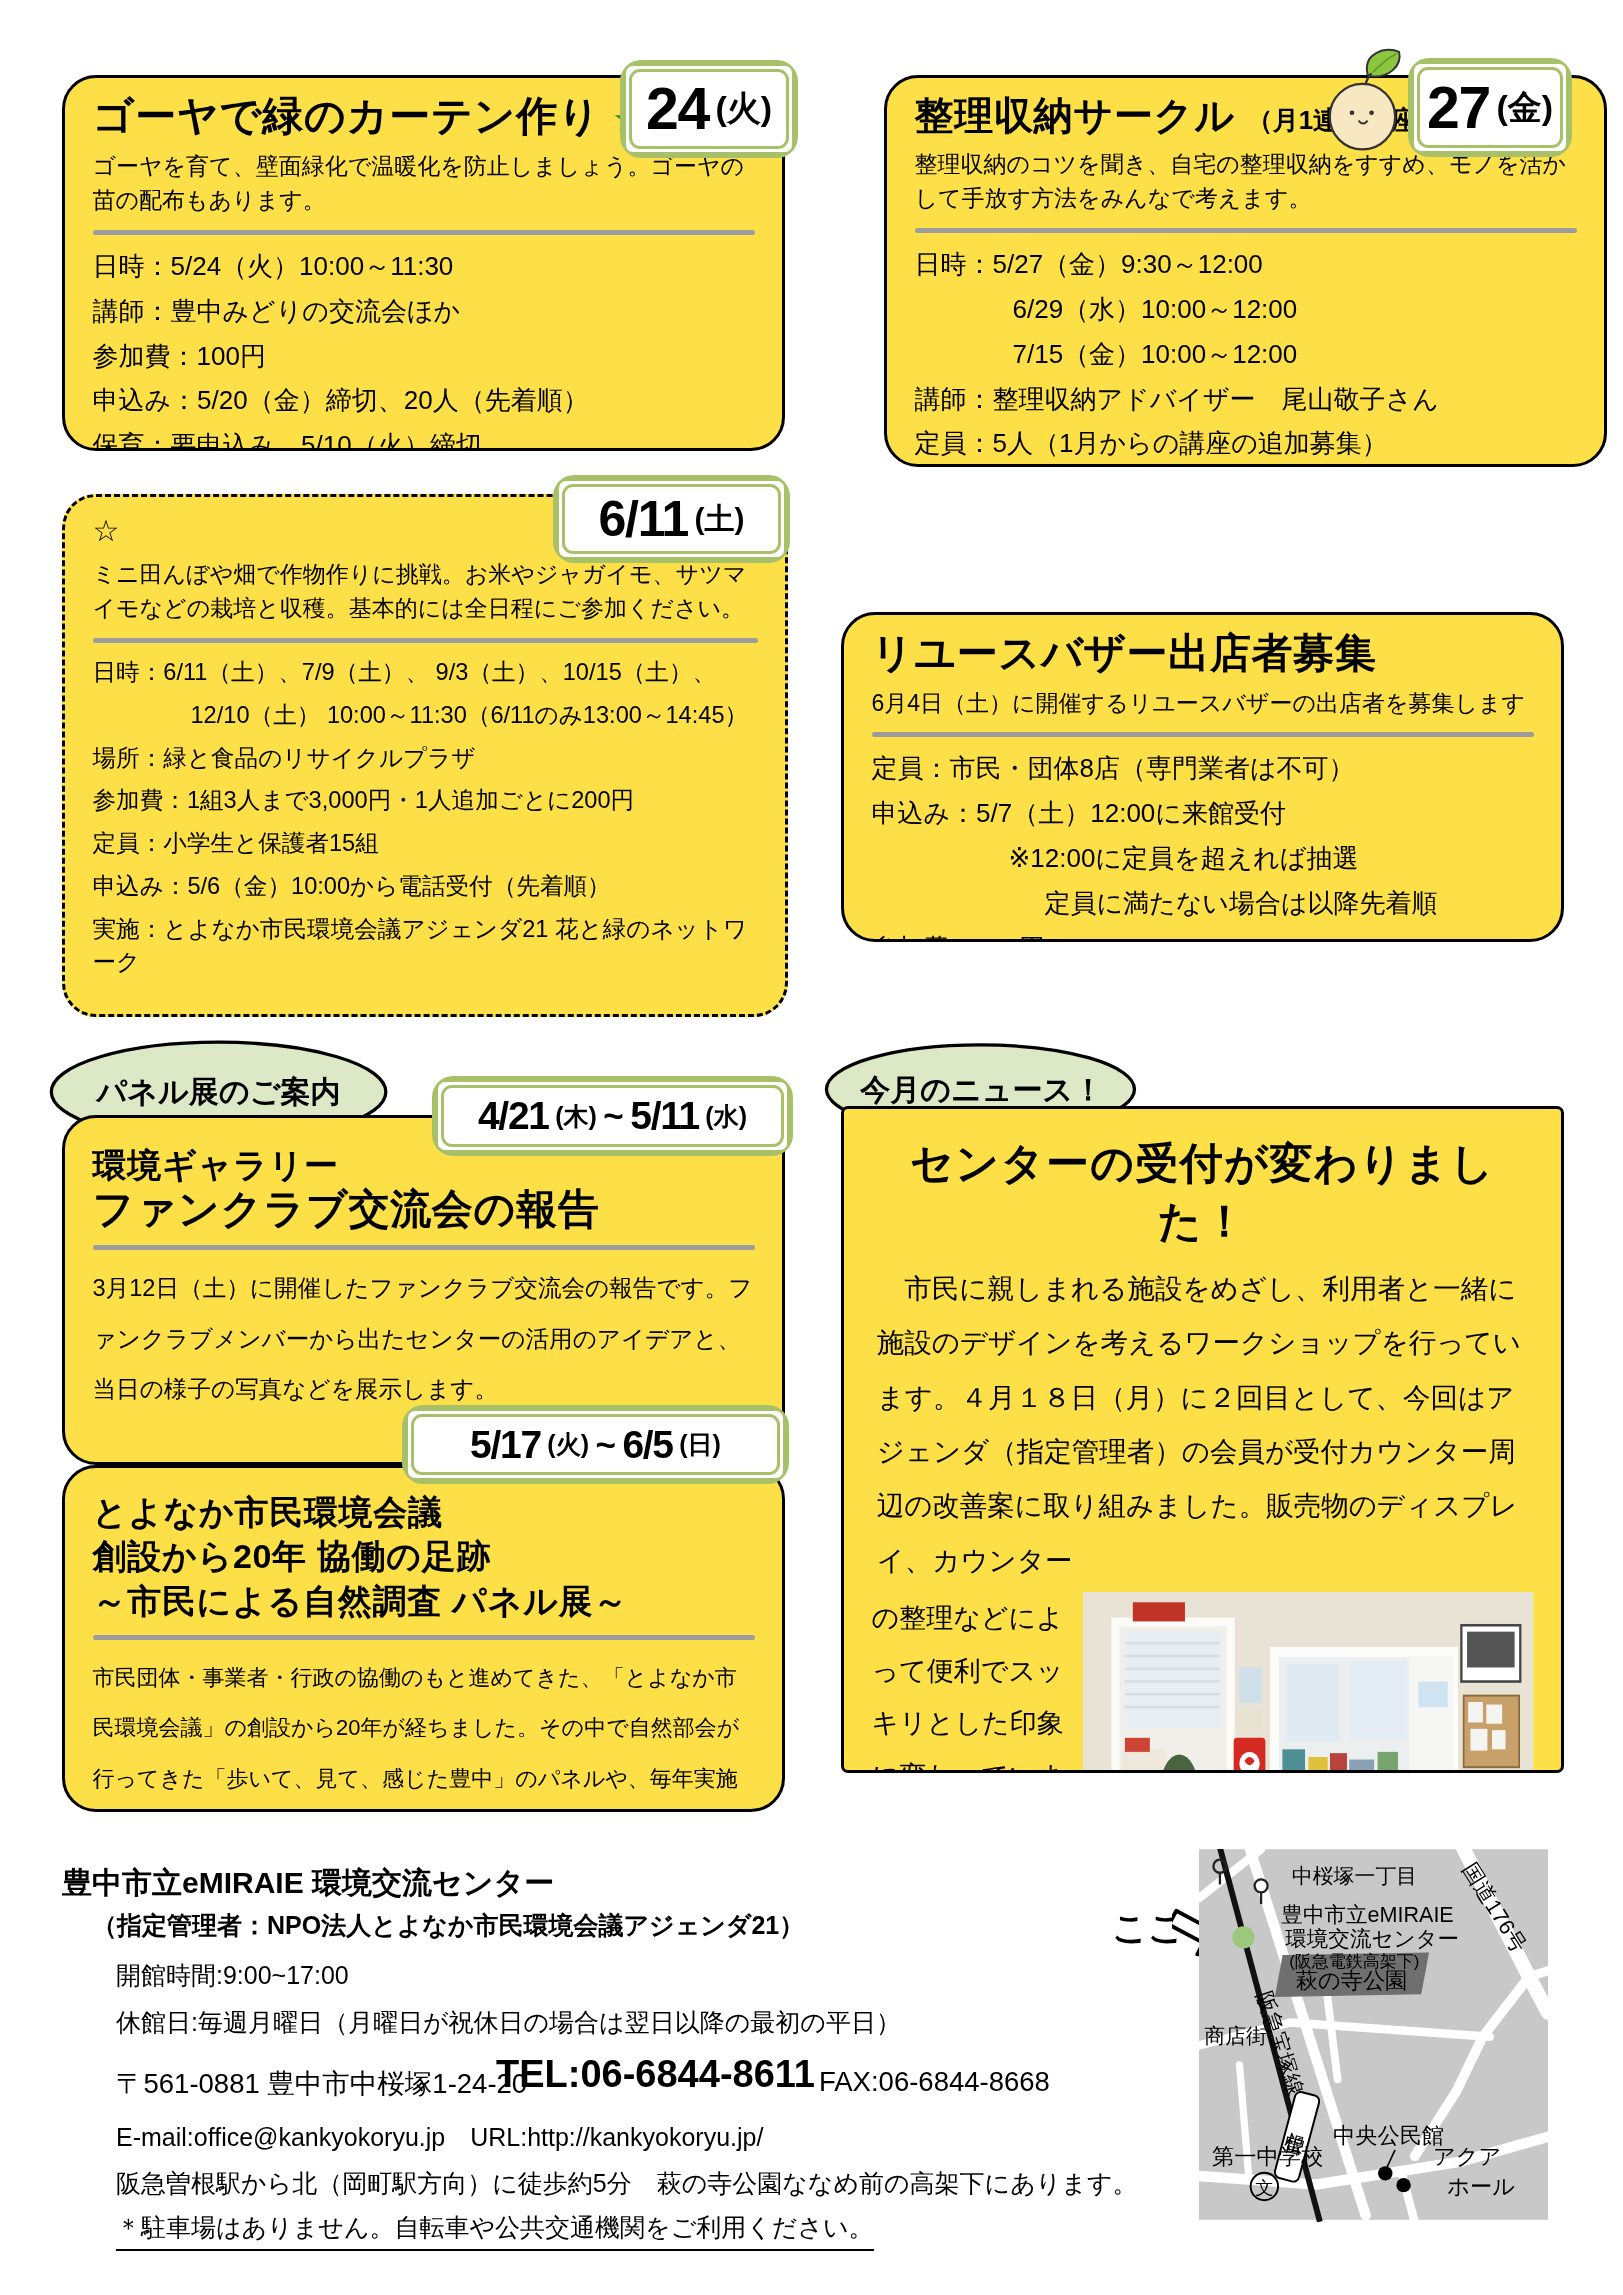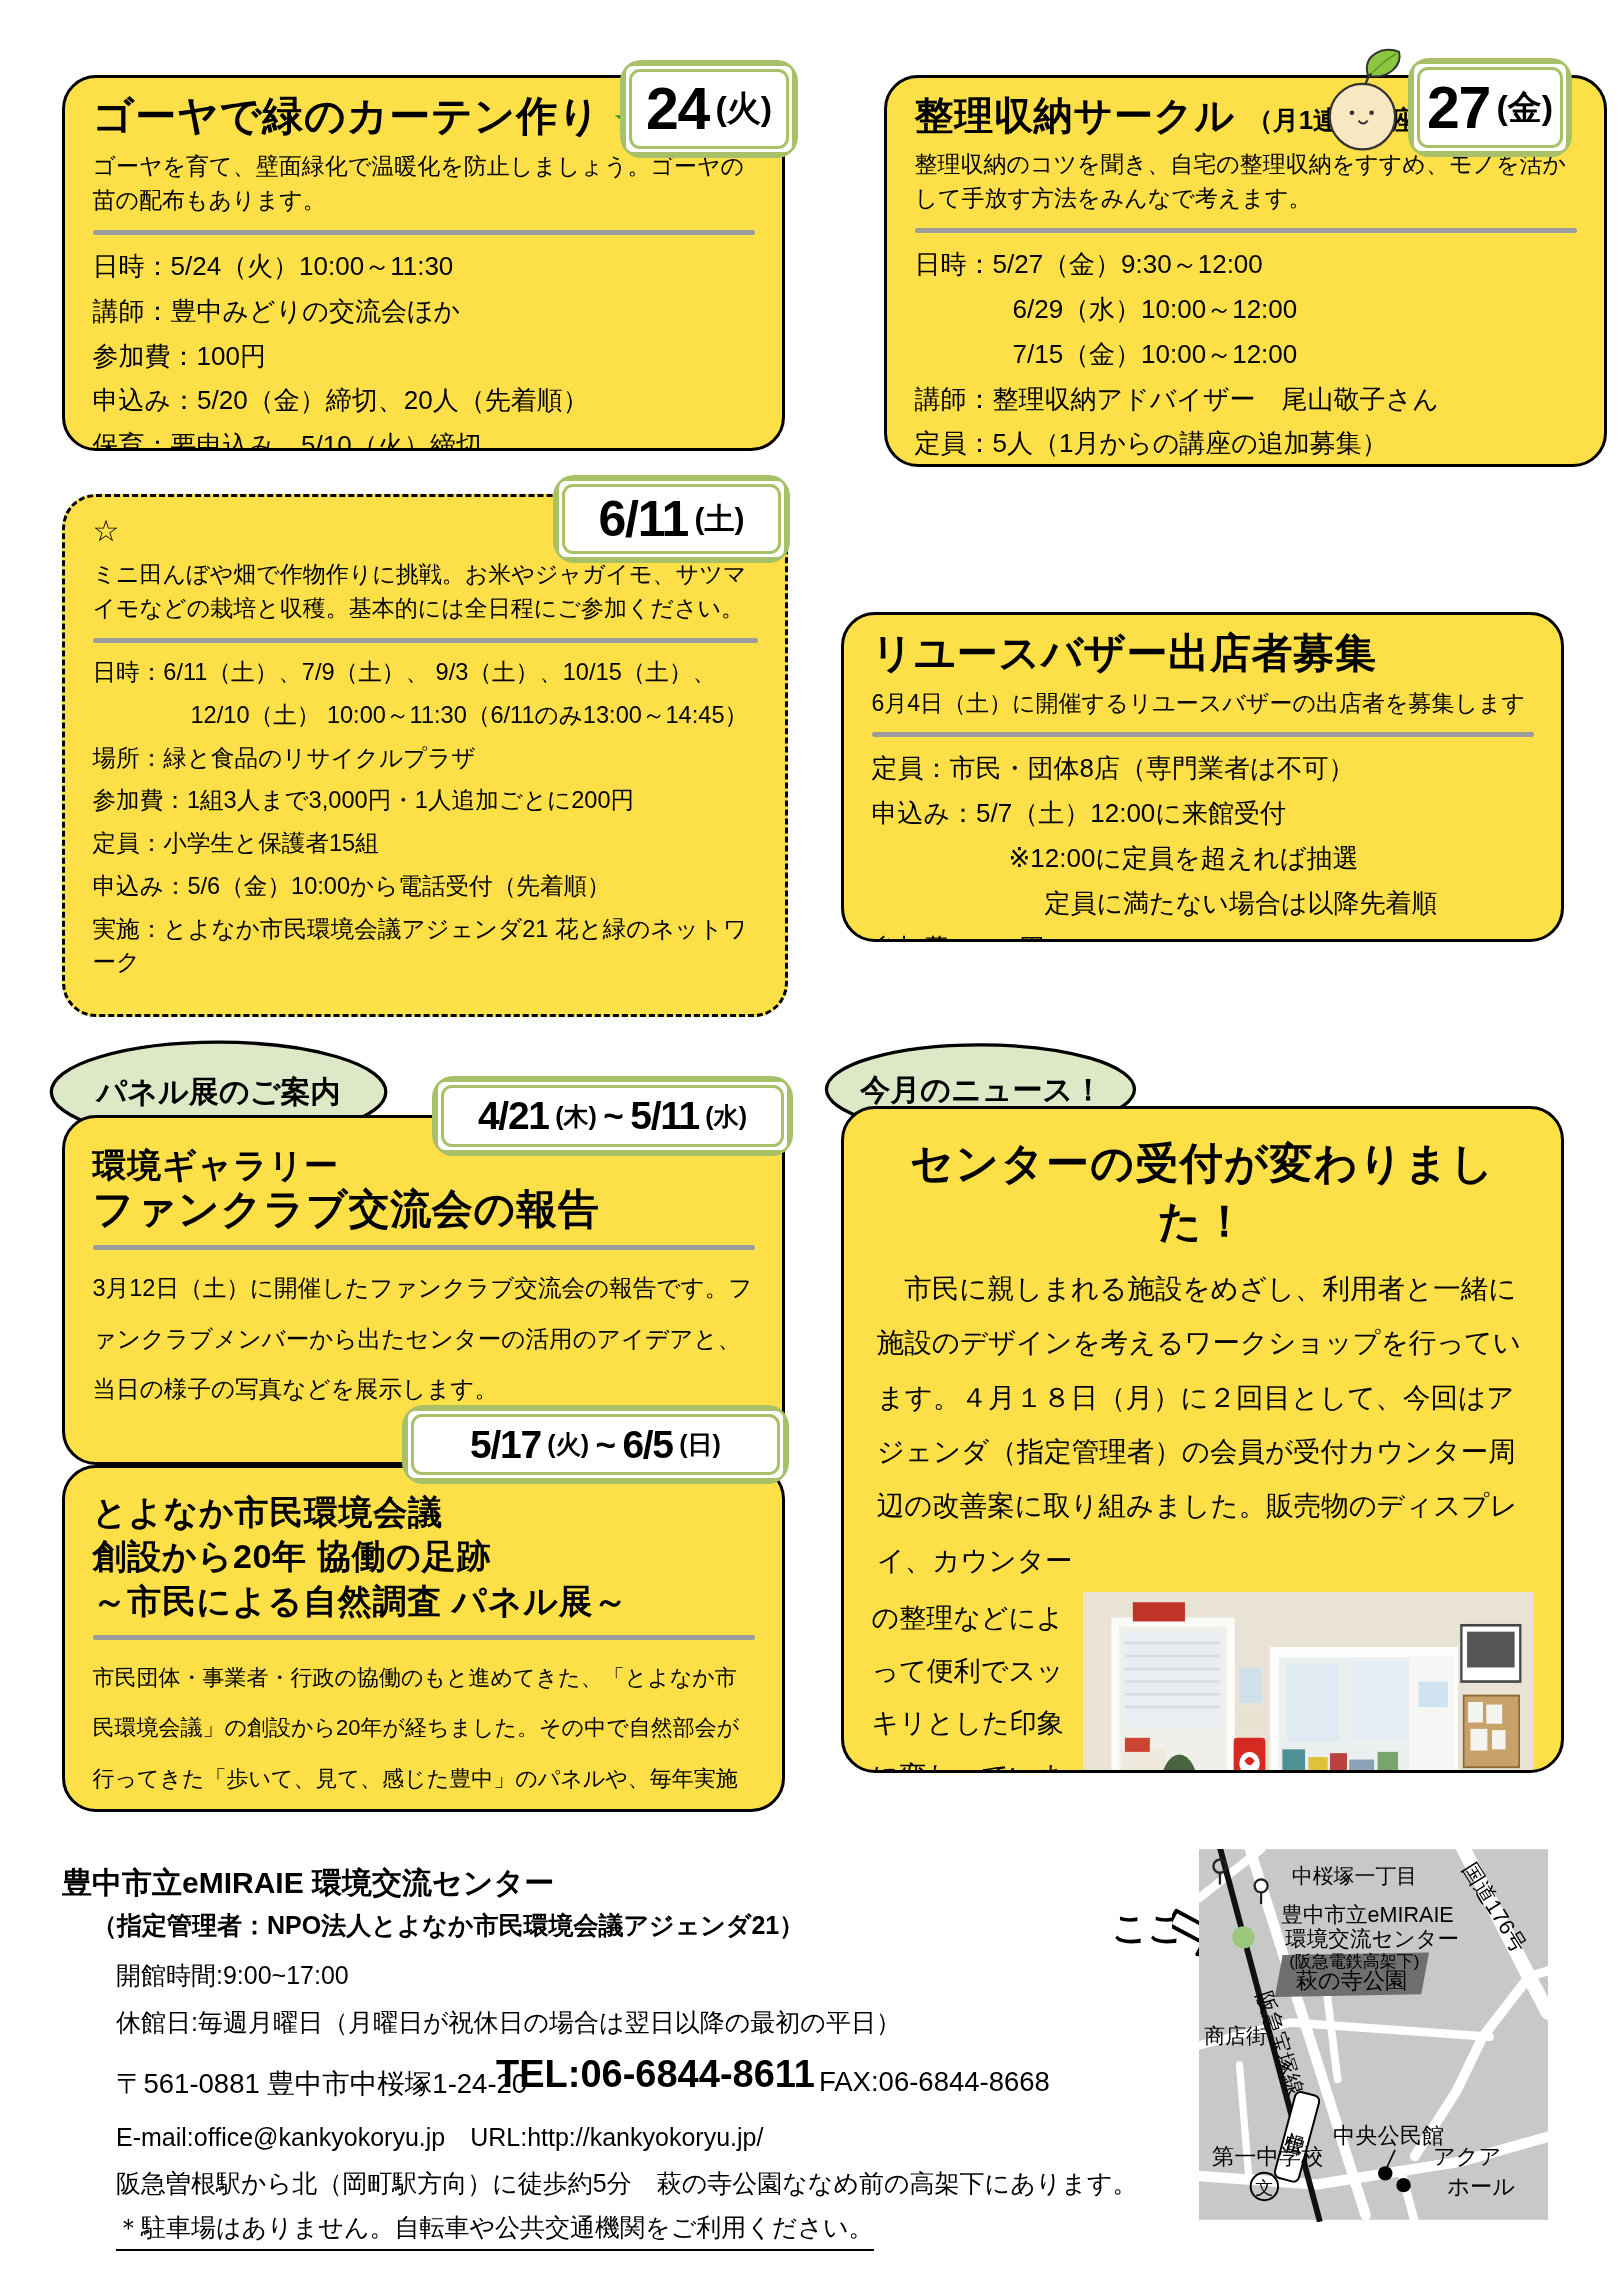--- a/index.html
+++ b/index.html
@@ -180,21 +180,21 @@
       </div>
   </div>
 
   <svg style="position:absolute;left:818px;top:1041px;" width="321" height="124" viewBox="0 0 490 190">
     <ellipse cx="248" cy="74" rx="236" ry="68" fill="#dde8c6" stroke="#000" stroke-width="5"></ellipse>
     <polygon points="135,120 240,130 110,182" fill="#dde8c6"></polygon>
     <polyline points="137,122 110,182 238,128" fill="none" stroke="#000" stroke-width="5"></polyline>
     <text x="250" y="90" text-anchor="middle" class="bubble-text">今月のニュース！</text>
   </svg>
 
-  <section class="ebox" style="left:841px;top:1106px;width:723px;height:667px;">
+  <section class="ebox" style="left:841px;top:1106px;width:723px;height:667px;border-radius:7px;">
     <div class="news-title">センターの受付が変わりました！</div>
     <p class="news-p1">　市民に親しまれる施設をめざし、利用者と一緒に施設のデザインを考えるワークショップを行っています。４月１８日（月）に２回目として、今回はアジェンダ（指定管理者）の会員が受付カウンター周辺の改善案に取り組みました。販売物のディスプレイ、カウンター</p>
     <div class="news-row">
       <p class="news-p2" style="margin:0;">の整理などによって便利でスッキリとした印象に変わっています。今後もこうした機会を作っていく予定です。</p>
 
       <svg width="458" height="275" viewBox="0 0 795 430" preserveAspectRatio="none">
         <rect width="795" height="430" fill="#e9e3d6"></rect>
         <polygon points="0,382 795,340 795,430 0,430" fill="#c59a5f"></polygon>
         <polygon points="0,404 795,362 795,430 0,430" fill="#d5b178"></polygon>
         <polygon points="0,376 795,336 795,348 0,388" fill="#f6f4ee"></polygon>

